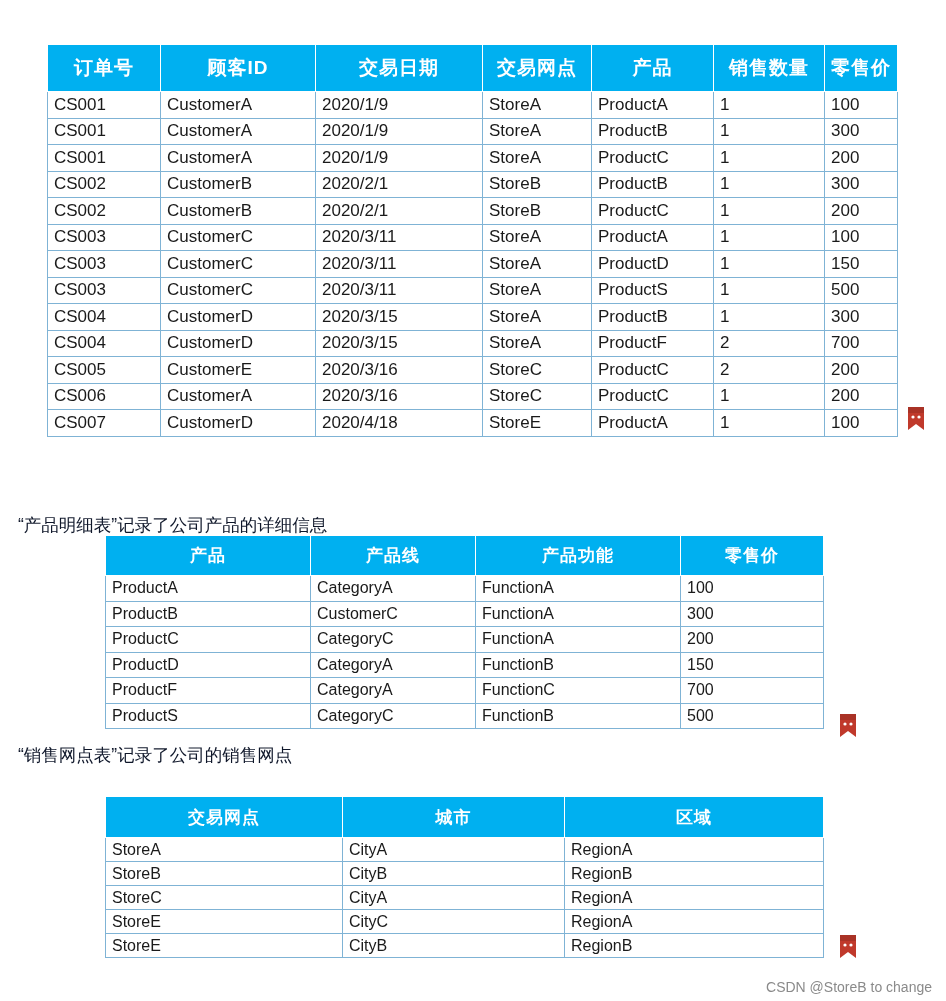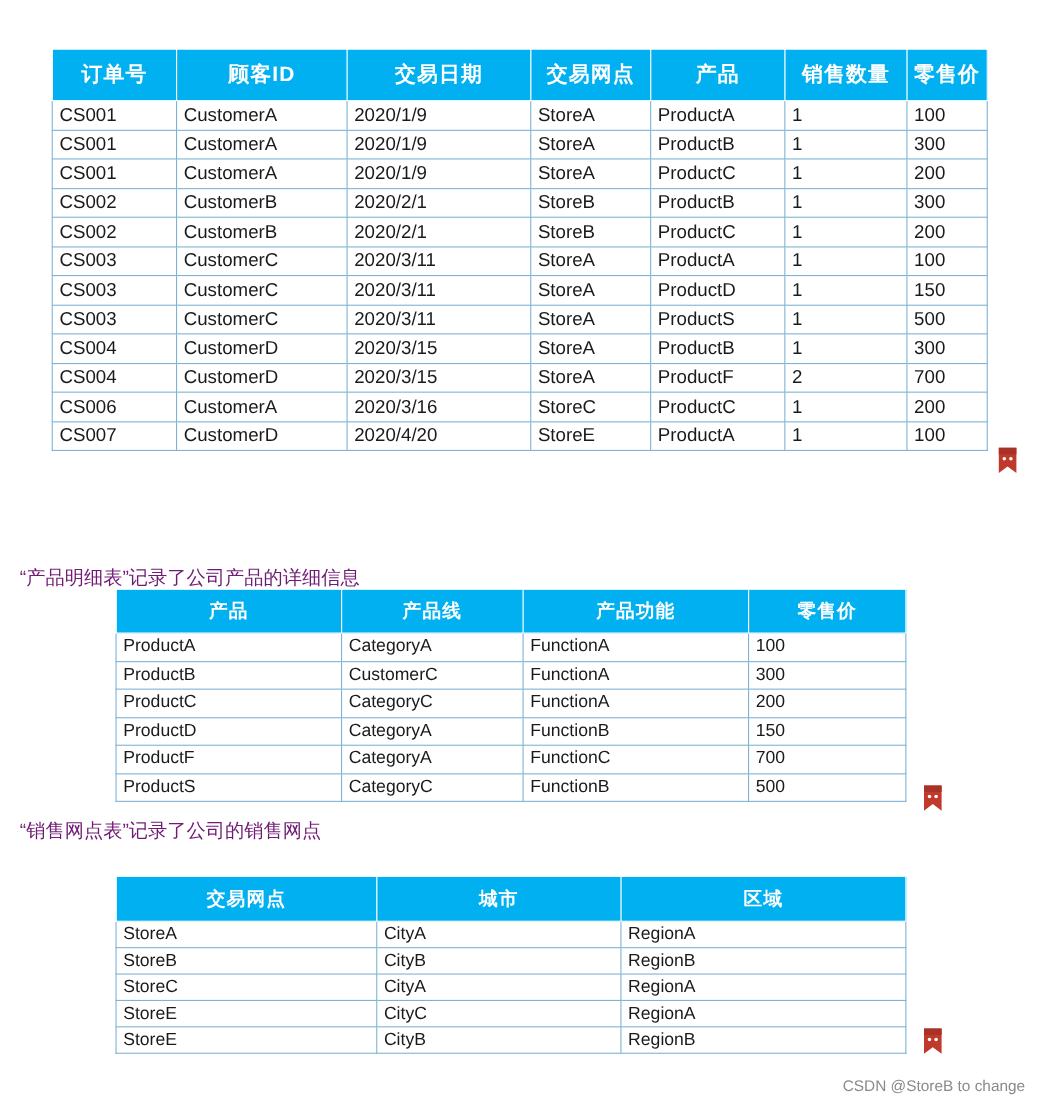--- a/index.html
+++ b/index.html
@@ -63,21 +63,21 @@
   #table-sales col.c2 { width: 167px; }
   #table-sales col.c3 { width: 109px; }
   #table-sales col.c4 { width: 122px; }
   #table-sales col.c5 { width: 111px; }
   #table-sales col.c6 { width: 73px; }
 
   
   .caption {
     position: absolute;
     font-size: 17.5px;
-    color: #701a75;
+    color: #0f172a;
     white-space: nowrap;
   }
   #caption-product { left: 18px; top: 513px; }
   #caption-store   { left: 18px; top: 743px; }
 
   
   #table-product-wrap {
     position: absolute;
     left: 105px;
     top: 535px;
@@ -254,32 +254,41 @@
       <tr>
         <td>CS004</td>
         <td>CustomerD</td>
         <td>2020/3/15</td>
         <td>StoreA</td>
         <td>ProductF</td>
         <td>2</td>
         <td>700</td>
       </tr>
       <tr>
+        <td>CS005</td>
+        <td>CustomerE</td>
+        <td>2020/3/16</td>
+        <td>StoreC</td>
+        <td>ProductC</td>
+        <td>2</td>
+        <td>200</td>
+      </tr>
+      <tr>
         <td>CS006</td>
         <td>CustomerA</td>
         <td>2020/3/16</td>
         <td>StoreC</td>
         <td>ProductC</td>
         <td>1</td>
         <td>200</td>
       </tr>
       <tr>
         <td>CS007</td>
         <td>CustomerD</td>
-        <td>2020/4/20</td>
+        <td>2020/4/18</td>
         <td>StoreE</td>
         <td>ProductA</td>
         <td>1</td>
         <td>100</td>
       </tr>
     </tbody>
   </table>
 </div>
 
 <div class="caption" id="caption-product">“产品明细表”记录了公司产品的详细信息</div>

